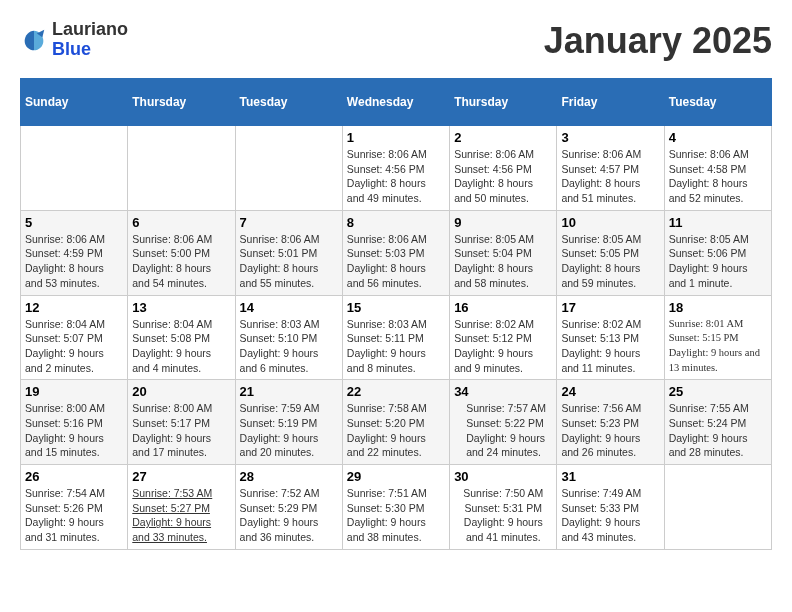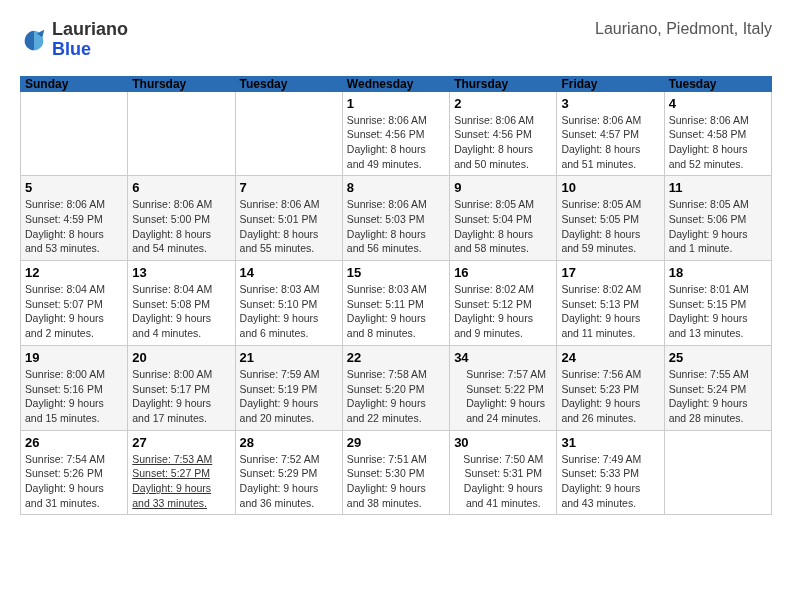--- a/index.html
+++ b/index.html
@@ -46,22 +46,22 @@
       font-size: 16px;
       color: #555;
     }
     .calendar {
       width: 100%;
       border-collapse: collapse;
       font-size: 11px;
     }
     .calendar th {
       background: #2a6db5;
-      color: #000000;
-      padding: 0 4px;
+      color: #ffffff;
+      padding: 16px 4px;
       text-align: left;
       font-size: 12px;
       border: 1px solid #2a6db5;
     }
     .calendar td {
       border: 1px solid #ccc;
       vertical-align: top;
       padding: 4px;
       width: calc(100% / 7);
       height: 80px;
@@ -99,21 +99,21 @@
       <path d="M15 5 C10 5, 5 10, 5 16 C5 22, 10 26, 15 26 L15 5Z" fill="#2a6db5"></path>
       <path d="M15 5 C20 5, 25 10, 25 16 C25 22, 20 26, 15 26 L15 5Z" fill="#5aabdb"></path>
       <path d="M18 8 L26 4 L24 12Z" fill="#2a6db5"></path>
     </svg>
     <div class="logo-text">
       <span class="logo-general">Lauriano</span>
       <span class="logo-blue">Blue</span>
     </div>
   </div>
   <div class="title-block">
-    <div class="location">Lauriano, Piedmont, Italy</div>
+    <div class="month-title">January 2025</div>
   </div>
 </div>
 
 <table class="calendar">
   <thead>
     <tr>
     <th>Sunday</th>
         <th>Thursday</th>
         <th>Tuesday</th>
         <th>Wednesday</th>
@@ -228,21 +228,21 @@
 Daylight: 9 hours and 9 minutes.</div>
         </td>
         <td>
           <span class="day-num">17</span>
           <div class="day-info" style="white-space: pre-line;">Sunrise: 8:02 AM
 Sunset: 5:13 PM
 Daylight: 9 hours and 11 minutes.</div>
         </td>
         <td>
           <span class="day-num">18</span>
-          <div class="day-info" style="white-space: pre-line;">Sunrise: 8:01 AM
+          <div class="day-info" style="white-space: pre-line; font-family: Liberation Serif, serif;">Sunrise: 8:01 AM
 Sunset: 5:15 PM
 Daylight: 9 hours and 13 minutes.</div>
         </td>
       </tr>
       <tr>
         <td>
           <span class="day-num">19</span>
           <div class="day-info" style="white-space: pre-line;">Sunrise: 8:00 AM
 Sunset: 5:16 PM
 Daylight: 9 hours and 15 minutes.</div>

